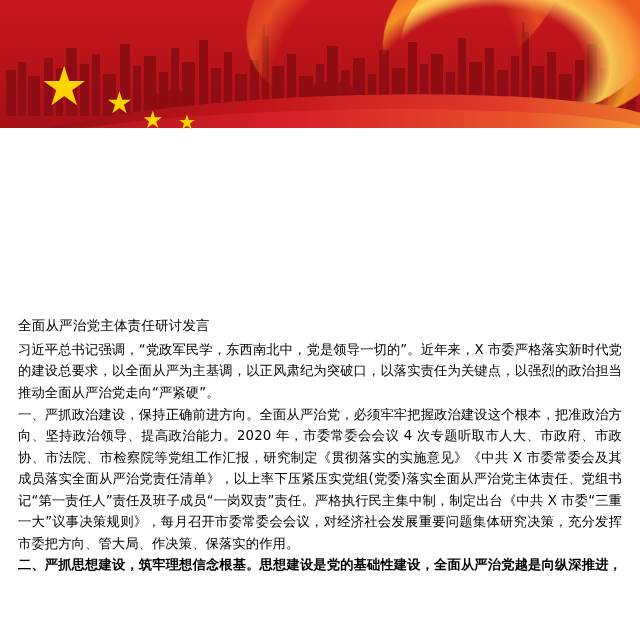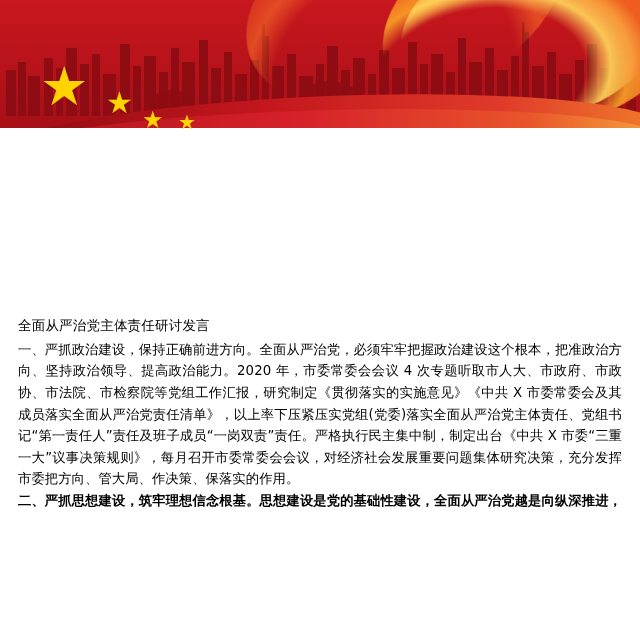--- a/index.html
+++ b/index.html
@@ -243,20 +243,21 @@
     <span class="star" id="star-big">★</span>
     <span class="star" id="star-2">★</span>
     <span class="star" id="star-3">★</span>
     <span class="star" id="star-4">★</span>
   </div>
 
   <div id="doc">
     <div id="doc-inner">
       <div class="title">全面从严治党主体责任研讨发言</div>
 
+      <p class="para">习近平总书记强调，“党政军民学，东西南北中，党是领导一切的”。近年来，X 市委严格落实新时代党的建设总要求，以全面从严为主基调，以正风肃纪为突破口，以落实责任为关键点，以强烈的政治担当推动全面从严治党走向“严紧硬”。</p>
 
       <p class="para">一、严抓政治建设，保持正确前进方向。全面从严治党，必须牢牢把握政治建设这个根本，把准政治方向、坚持政治领导、提高政治能力。2020 年，市委常委会会议 4 次专题听取市人大、市政府、市政协、市法院、市检察院等党组工作汇报，研究制定《贯彻落实的实施意见》《中共 X 市委常委会及其成员落实全面从严治党责任清单》，以上率下压紧压实党组(党委)落实全面从严治党主体责任、党组书记“第一责任人”责任及班子成员“一岗双责”责任。严格执行民主集中制，制定出台《中共 X 市委“三重一大”议事决策规则》，每月召开市委常委会会议，对经济社会发展重要问题集体研究决策，充分发挥市委把方向、管大局、作决策、保落实的作用。</p>
 
       <p class="para bold clip-last">二、严抓思想建设，筑牢理想信念根基。思想建设是党的基础性建设，全面从严治党越是向纵深推进，越要从思想上入手、从理想上着力，发挥好思想建设正本清源、补钙壮骨、凝心聚魂的作用。具体工作中，我们精准强化理论武装，2020 年，先后组织 X 次主题理论中心</p>
     </div>
   </div>
 
 </div>
 
 </body></html>

